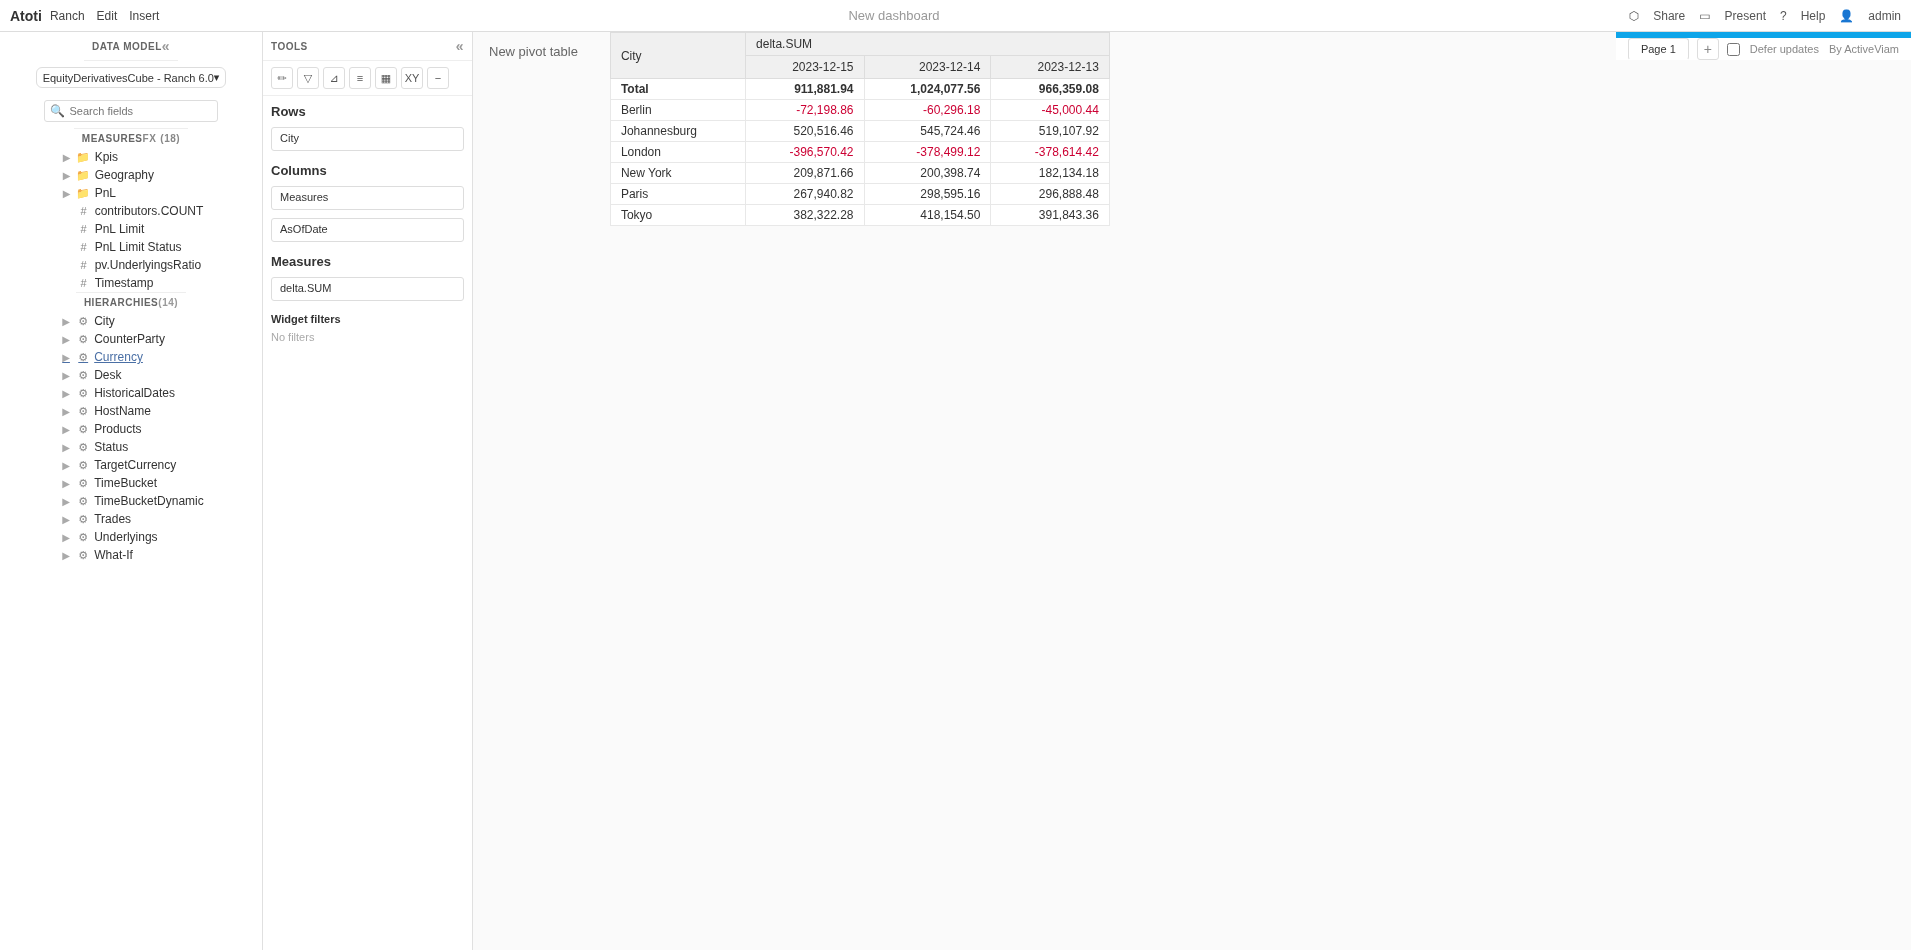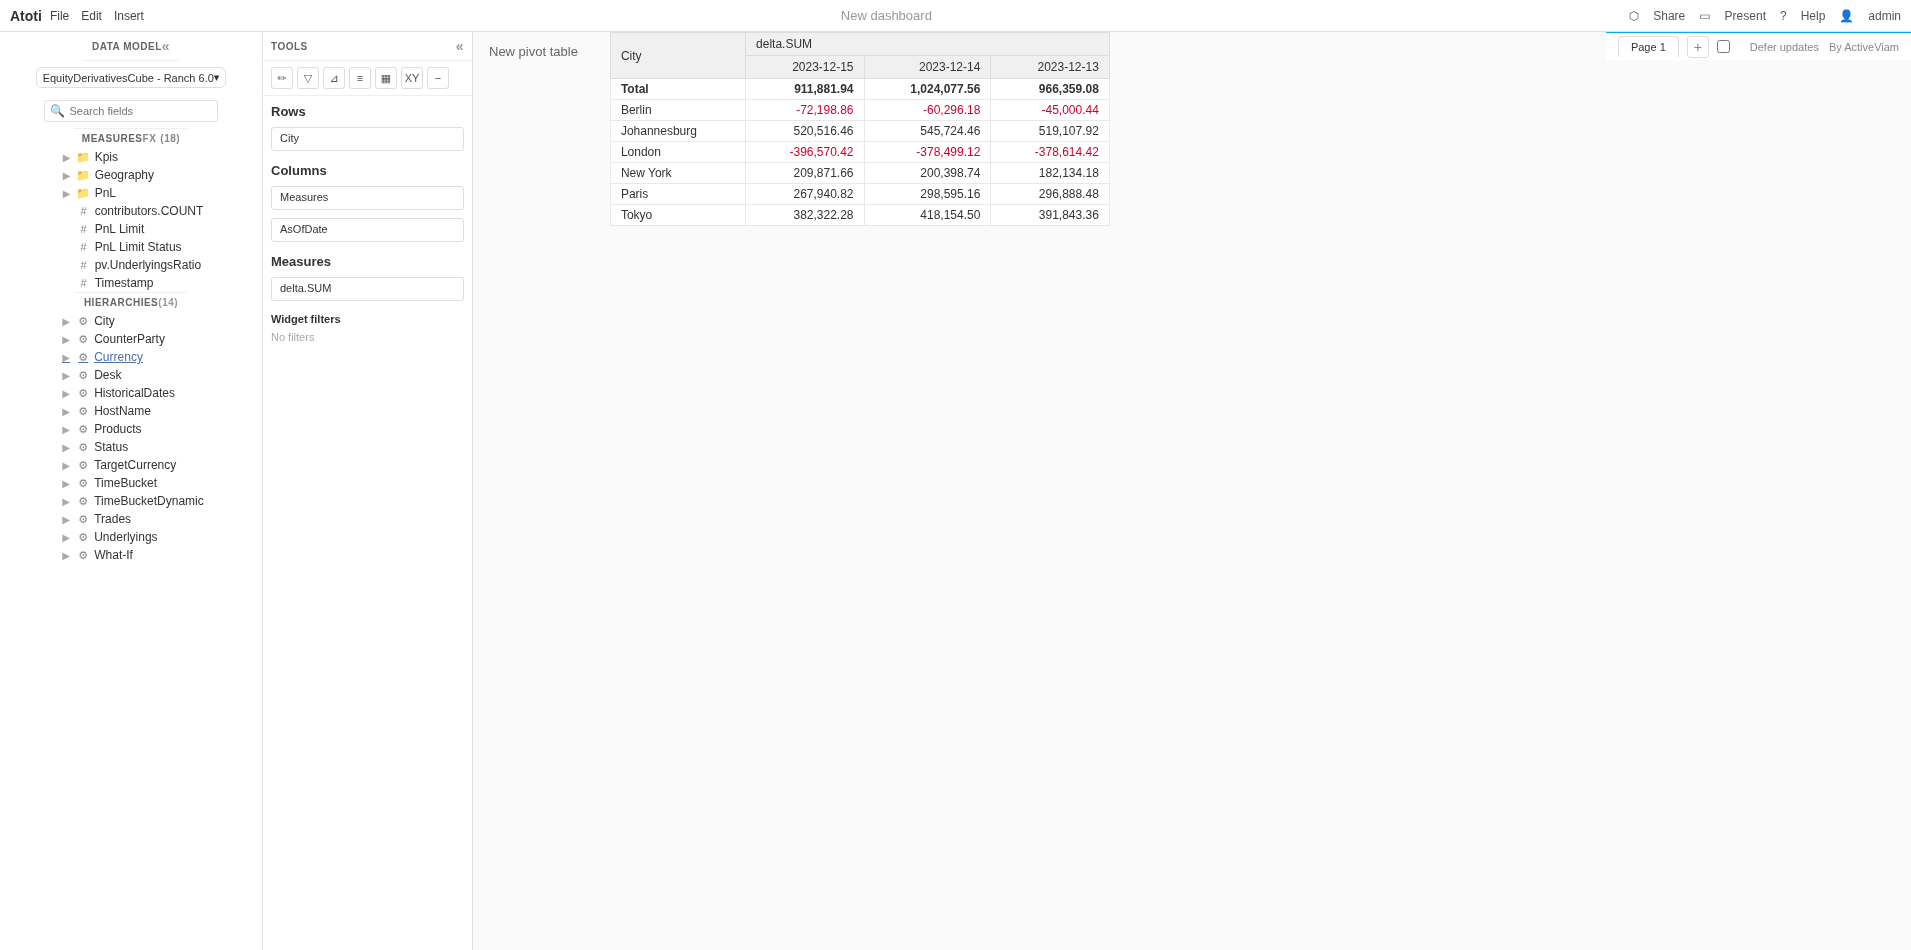--- a/index.html
+++ b/index.html
@@ -65,37 +65,37 @@
     table.pivot-table th { background: #f0f0f0; border: 1px solid #ddd; padding: 4px 10px; text-align: left; font-weight: normal; color: #333; white-space: nowrap; }
     table.pivot-table th.num { text-align: right; }
     table.pivot-table td { border: 1px solid #e8e8e8; padding: 3px 10px; background: #fff; white-space: nowrap; }
     table.pivot-table td.num { text-align: right; }
     table.pivot-table td.neg { color: #e05; text-align: right; }
 
     .delta-header { background: #e8eeee; }
     .date-subheader { }
 
     
-    .bottom-bar { height: 28px; background: #fff; border-top: 1px solid #0ea5e9; display: flex; align-items: center; padding: 0 12px; gap: 8px; }
+    .bottom-bar { height: 28px; background: #fff; border-top: 6px solid #0ea5e9; display: flex; align-items: center; padding: 0 12px; gap: 8px; }
     .page-tab { padding: 4px 12px; border: 1px solid #ddd; border-radius: 3px; font-size: 11px; background: #f9f9f9; cursor: pointer; }
     .page-tab.active { background: #fff; border-bottom-color: #fff; }
     .add-tab { width: 22px; height: 22px; display: flex; align-items: center; justify-content: center; border: 1px solid #ddd; border-radius: 3px; cursor: pointer; font-size: 14px; color: #888; }
 
     .bottom-right { margin-left: auto; display: flex; align-items: center; gap: 10px; font-size: 11px; color: #888; }
-    .defer-checkbox { display: flex; align-items: flex-end; gap: 20px; }
+    .defer-checkbox { display: flex; align-items: center; gap: 10px; }
     .defer-checkbox input { cursor: pointer; }
   </style>
 </head>
 <body>
 
 <div class="topbar">
   <div class="topbar-left">
     <span class="topbar-logo">Atoti</span>
     <div class="topbar-menu">
-      <span>File</span>
+      <span>Ranch</span>
       <span>Edit</span>
       <span>Insert</span>
     </div>
   </div>
   <div class="topbar-center">New dashboard</div>
   <div class="topbar-right">
     <span>⬡</span>
     <span>Share</span>
     <span>▭</span>
     <span>Present</span>

